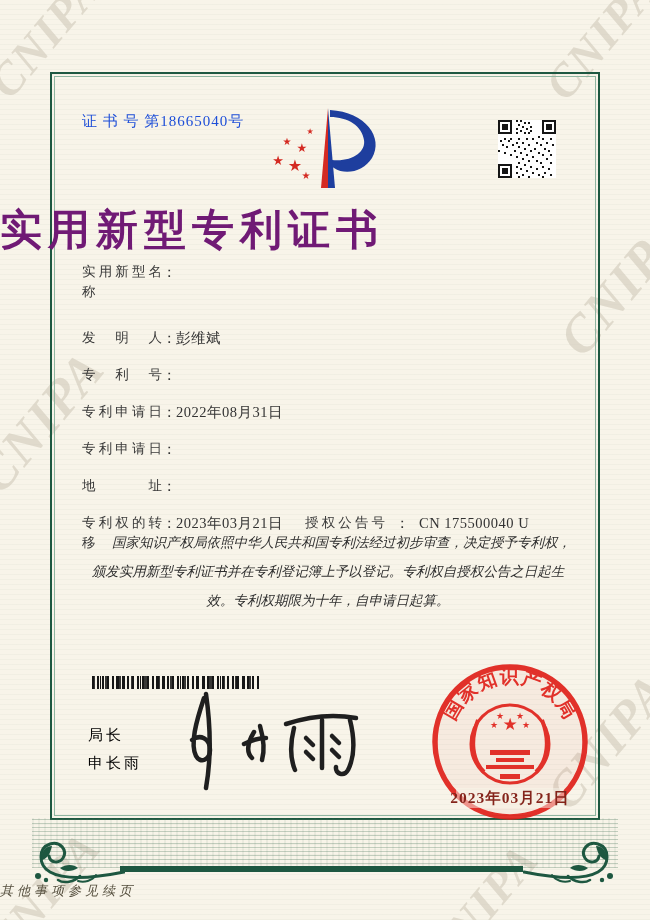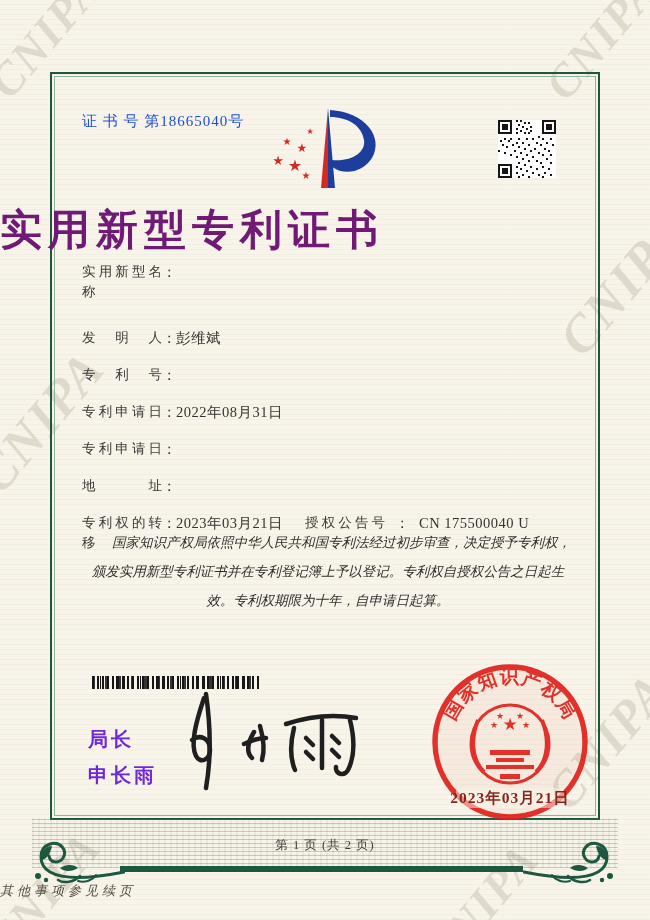--- a/index.html
+++ b/index.html
@@ -36,21 +36,21 @@
   .colon{display:inline-block;width:14px;flex:none;}
   .val{letter-spacing:.5px;}
   .grantgrp{display:flex;margin-left:22px;gap:10px;}
   .paras{position:absolute;left:82px;top:528px;width:492px;font-size:13.5px;line-height:29px;color:#2e2e2e;font-style:italic;text-align:center;}
   .paras p{margin:0;text-indent:2em;}
   .paras p + p{margin-top:4px;}
   .barcode{position:absolute;left:92px;top:676px;width:168px;height:13px;
      background:repeating-linear-gradient(90deg,#161616 0 2px,transparent 2px 5px),
                 repeating-linear-gradient(90deg,#161616 0 1px,transparent 1px 8px),
                 repeating-linear-gradient(90deg,rgba(22,22,22,.85) 0 3px,transparent 3px 13px);}
-  .signer{position:absolute;left:88px;top:726px;font-family:"Liberation Sans","DejaVu Sans",sans-serif;font-size:20px;color:#6d28d9;font-weight:bold;}
+  .signer{position:absolute;left:88px;top:726px;font-family:"Liberation Sans","DejaVu Sans",sans-serif;font-size:15px;color:#000000;}
   .signer div{margin-bottom:9px;letter-spacing:3px;}
   .sig{position:absolute;left:158px;top:688px;}
   .seal{position:absolute;left:426px;top:662px;opacity:.93;}
 </style>
 </head>
 <body>
 
 <div class="page">
   <div class="texture"></div>
 
@@ -87,21 +87,20 @@
       <path d="M66,41 C62,47 54,49 48,47" stroke-width="2"></path>
     </g>
     <g fill="#1d5740">
       <circle cx="8" cy="42" r="3"></circle>
         <circle cx="16" cy="46" r="2.2"></circle>
       <path d="M30,34 C36,30 44,30 48,34 C42,38 34,38 30,34 Z"></path>
       <path d="M12,26 C10,18 16,12 22,12 C20,20 18,24 12,26 Z"></path>
     </g>
   </svg>
 
-  <div class="pageno">第 1 页 (共 2 页)</div>
   <div class="contnote">其他事项参见续页</div>
 
   <div class="certno">证 书 号 第18665040号</div>
 
   <svg class="logo" width="120" height="92" viewBox="0 0 120 92">
     <path d="M62,6 C98,8 116,34 104,54 C96,67 78,72 66,64 C63,62 62,58 64,56 C84,58 98,48 96,36 C94,22 80,13 62,13 Z" fill="#1e3e9e"></path>
     <polygon points="60,4 53,84 60,84" fill="#d42a22"></polygon>
     <polygon points="60,4 67,84 60,84" fill="#1e3e9e"></polygon>
     <g fill="#d42a22" text-anchor="middle" font-family="'DejaVu Sans',sans-serif">
       <text x="42" y="30" font-size="8">★</text>

